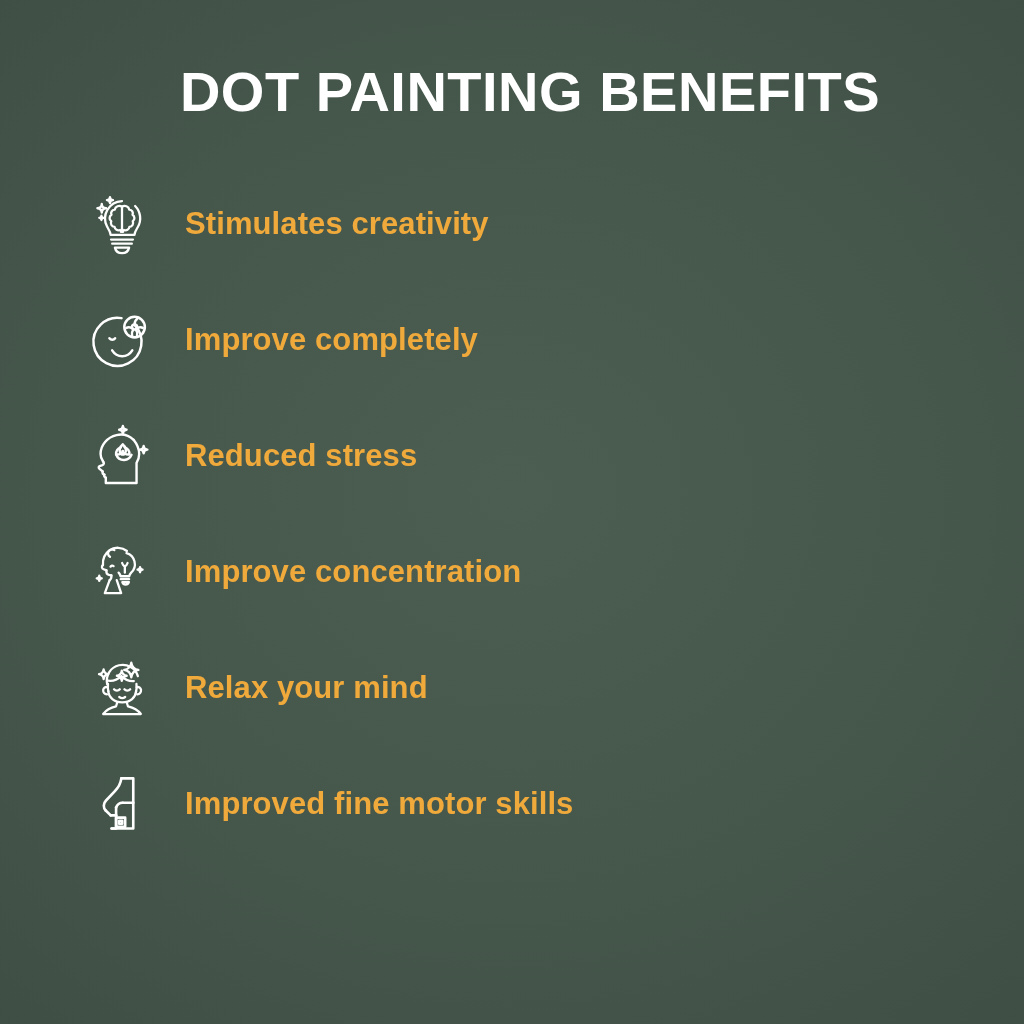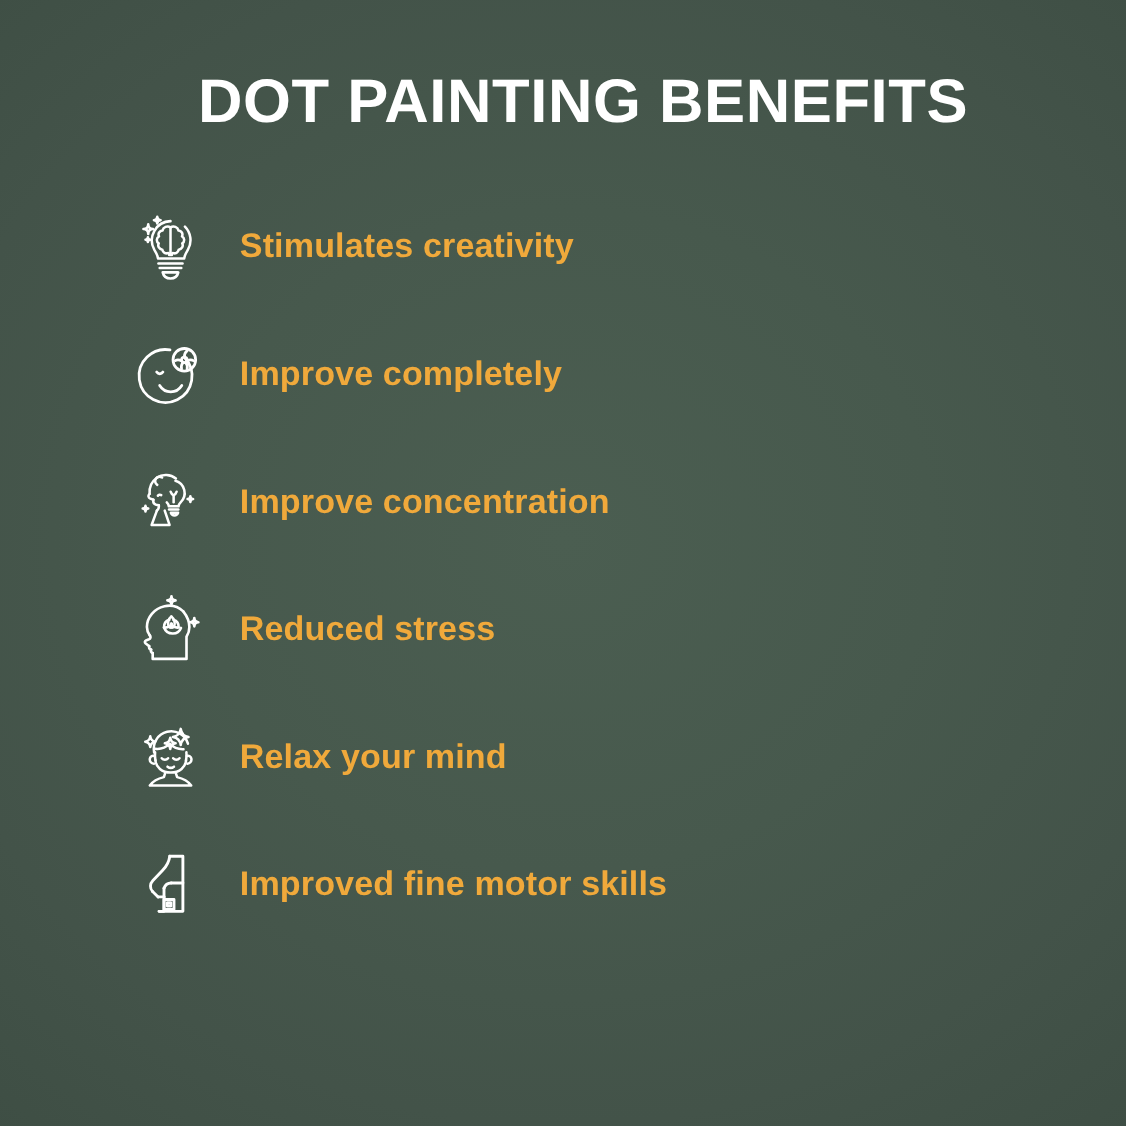--- a/index.html
+++ b/index.html
@@ -52,21 +52,21 @@
     font-size: 33px;
     line-height: 1.26;
     font-weight: 400;
     color: #f2f3ef;
   }
 
   
   .benefits {
     margin-top: 44px;
     width: 100%;
-    padding-left: 117px;
+    padding-left: 84px;
     box-sizing: border-box;
     display: flex;
     flex-direction: column;
   }
   .benefit-row {
     height: 116px;
     display: flex;
     align-items: center;
   }
   .benefit-icon {
@@ -144,20 +144,40 @@
           <circle cx="43.5" cy="20.2" r="9.4"></circle>
           <circle cx="43.5" cy="20.2" r="2.3"></circle>
           <path d="M43.5 17.9c0-2.4.8-4.1 2.3-5.1"></path>
           <path d="M45.6 21.3c2.1-1.2 3.9-1.3 5.4-.4"></path>
           <path d="M41.4 21.3c-2.1-1.2-3.9-1.3-5.4-.4"></path>
           <path d="M42.4 22.3c-1.3 2-1.7 3.8-1.2 5.5"></path>
           <path d="M44.6 22.3c1.3 2 1.7 3.8 1.2 5.5"></path>
         </svg>
       </span>
       <span class="benefit-label">Improve completely</span>
+    </div>
+
+    <div class="benefit-row">
+      <span class="benefit-icon">
+        <svg viewBox="0 0 64 64" fill="none" stroke="#ffffff" stroke-width="2.2" stroke-linecap="round" stroke-linejoin="round">
+          <path d="M42.6 17.2C38.5 13.3 32.6 11.6 27 12.9 18.5 14.8 12.4 22 12.4 30.2c0 3.2 1 5 2.3 6.8"></path>
+          <path d="M14.7 37c1.1 1.1.9 2.8-.6 3.4l-2.5.9c-1 .4-1.2 1.6-.4 2.3l3.1 2.5"></path>
+          <path d="M14.3 46.1c-.3 1.5.1 2.5 1.6 2.9"></path>
+          <path d="M15.9 49c-.5 1.4-.1 2.4 1.3 2.8"></path>
+          <path d="M17.2 51.8v4.9h28.1V38.3c1.5-2.3 2.4-5.1 2.4-8.1 0-5.5-2.5-9.7-5.1-13"></path>
+          <path d="M31 24.2c-2.7.9-4.5 3.5-4.4 6.4 2.7.3 5.2-1 6.4-3.2"></path>
+          <path d="M34.4 24.2c2.7.9 4.5 3.5 4.4 6.4-2.7.3-5.2-1-6.4-3.2"></path>
+          <path d="M32.7 21.5c2.5 2 3.4 5.4 2.2 8.3-1.1.6-2.4.8-3.7.5"></path>
+          <path d="M32.7 21.5c-2.5 2-3.4 5.4-2.2 8.3 1.1.6 2.4.8 3.7.5"></path>
+          <path d="M26.6 30.6c1.2 3.1 4.1 5.1 7.4 5 3-.1 5.6-2 6.7-4.7"></path>
+          <path d="M32.8 4.6c.09 2.2 1.2 3.3 3.4 3.4-2.2.1-3.31 1.2-3.4 3.4-.09-2.2-1.2-3.3-3.4-3.4 2.2-.1 3.31-1.2 3.4-3.4z"></path>
+          <path d="M51.8 22.8c.09 2.2 1.2 3.3 3.4 3.4-2.2.1-3.31 1.2-3.4 3.4-.09-2.2-1.2-3.3-3.4-3.4 2.2-.1 3.31-1.2 3.4-3.4z"></path>
+        </svg>
+      </span>
+      <span class="benefit-label">Reduced stress</span>
     </div>
 
     <div class="benefit-row">
       <span class="benefit-icon">
         <svg viewBox="0 0 64 64" fill="none" stroke="#ffffff" stroke-width="2.1" stroke-linecap="round" stroke-linejoin="round">
           <path d="M36.5 12.8c-4.4-3.6-11.2-4-15.8-.7-4.6 3.3-6.5 8.8-6.1 13.5"></path>
           <path d="M14.6 25.6c-1.5 1.1-1.2 3.2.6 3.9l2.6 1"></path>
           <path d="M17.8 30.5c-.4 2 .4 3.6 2.3 4.1l2.2.5"></path>
           <path d="M22.3 35.1c.2 1.9-.3 3.4-1.6 4.4"></path>
           <path d="M20.7 39.5l-4.4 11.9h14.9L27.2 39.5"></path>
@@ -170,40 +190,20 @@
           <path d="M32.1 23.8c.5 1.6 1.4 2.6 2.5 3 1.1-.4 2-1.4 2.5-3"></path>
           <path d="M48.5 27.5c.05 1.5.85 2.3 2.3 2.4-1.45.1-2.25.9-2.3 2.4-.05-1.5-.85-2.3-2.3-2.4 1.45-.1 2.25-.9 2.3-2.4z"></path>
           <path d="M11.2 35.4c.05 1.5.85 2.3 2.3 2.4-1.45.1-2.25.9-2.3 2.4-.05-1.5-.85-2.3-2.3-2.4 1.45-.1 2.25-.9 2.3-2.4z"></path>
         </svg>
       </span>
       <span class="benefit-label">Improve concentration</span>
     </div>
 
     <div class="benefit-row">
       <span class="benefit-icon">
-        <svg viewBox="0 0 64 64" fill="none" stroke="#ffffff" stroke-width="2.2" stroke-linecap="round" stroke-linejoin="round">
-          <path d="M42.6 17.2C38.5 13.3 32.6 11.6 27 12.9 18.5 14.8 12.4 22 12.4 30.2c0 3.2 1 5 2.3 6.8"></path>
-          <path d="M14.7 37c1.1 1.1.9 2.8-.6 3.4l-2.5.9c-1 .4-1.2 1.6-.4 2.3l3.1 2.5"></path>
-          <path d="M14.3 46.1c-.3 1.5.1 2.5 1.6 2.9"></path>
-          <path d="M15.9 49c-.5 1.4-.1 2.4 1.3 2.8"></path>
-          <path d="M17.2 51.8v4.9h28.1V38.3c1.5-2.3 2.4-5.1 2.4-8.1 0-5.5-2.5-9.7-5.1-13"></path>
-          <path d="M31 24.2c-2.7.9-4.5 3.5-4.4 6.4 2.7.3 5.2-1 6.4-3.2"></path>
-          <path d="M34.4 24.2c2.7.9 4.5 3.5 4.4 6.4-2.7.3-5.2-1-6.4-3.2"></path>
-          <path d="M32.7 21.5c2.5 2 3.4 5.4 2.2 8.3-1.1.6-2.4.8-3.7.5"></path>
-          <path d="M32.7 21.5c-2.5 2-3.4 5.4-2.2 8.3 1.1.6 2.4.8 3.7.5"></path>
-          <path d="M26.6 30.6c1.2 3.1 4.1 5.1 7.4 5 3-.1 5.6-2 6.7-4.7"></path>
-          <path d="M32.8 4.6c.09 2.2 1.2 3.3 3.4 3.4-2.2.1-3.31 1.2-3.4 3.4-.09-2.2-1.2-3.3-3.4-3.4 2.2-.1 3.31-1.2 3.4-3.4z"></path>
-          <path d="M51.8 22.8c.09 2.2 1.2 3.3 3.4 3.4-2.2.1-3.31 1.2-3.4 3.4-.09-2.2-1.2-3.3-3.4-3.4 2.2-.1 3.31-1.2 3.4-3.4z"></path>
-        </svg>
-      </span>
-      <span class="benefit-label">Reduced stress</span>
-    </div>
-
-    <div class="benefit-row">
-      <span class="benefit-icon">
         <svg viewBox="0 0 64 64" fill="none" stroke="#ffffff" stroke-width="2.1" stroke-linecap="round" stroke-linejoin="round">
           <path d="M18.4 28.4c-1.5-7.9 3.1-15.4 10.8-17.2 7.6-1.8 15.2 2.6 17.3 9.9"></path>
           <path d="M19.1 25.3c4.6.6 9-1 12.3-4.2 3 3.1 7.1 4.8 11.4 4.6"></path>
           <path d="M19.2 28.2c-.2 2.2-.2 4.6.3 6.7"></path>
           <path d="M45.2 28.2c.3 2.3.2 4.6-.3 6.7"></path>
           <path d="M18.8 31.3c-1.9-.7-3.8.5-4 2.5-.2 2.1 1.3 3.8 3.4 4"></path>
           <path d="M45.4 31.3c1.9-.7 3.8.5 4 2.5.2 2.1-1.3 3.8-3.4 4"></path>
           <path d="M19.5 34.9c.4 5.6 5.2 10.2 12.7 10.2s12.3-4.6 12.7-10.2"></path>
           <path d="M24.7 33.2c1.4 1.7 3.9 1.7 5.3 0"></path>
           <path d="M34.2 33.2c1.4 1.7 3.9 1.7 5.3 0"></path>

